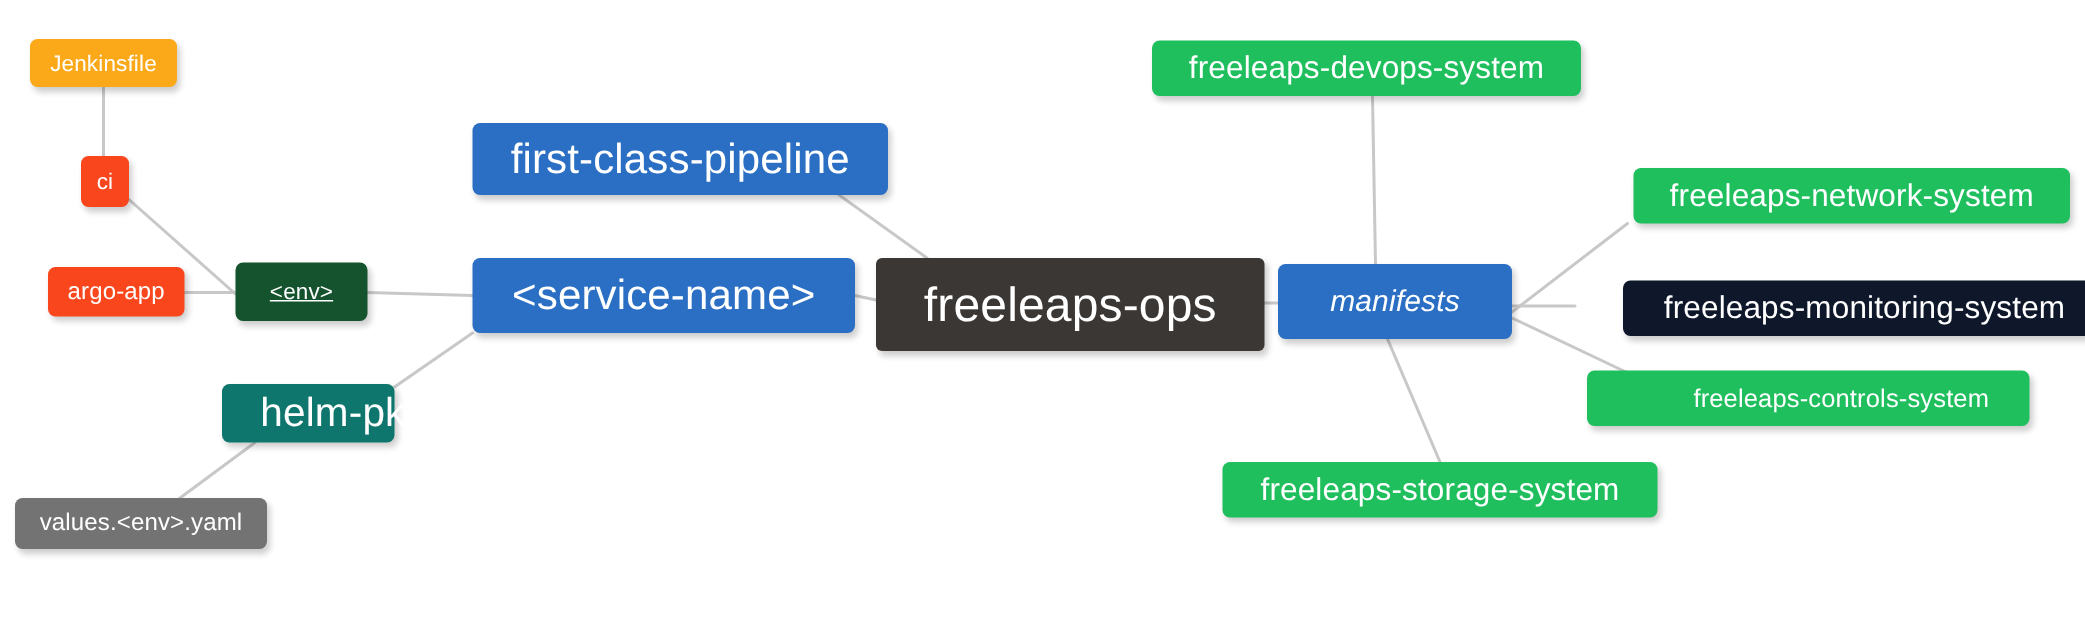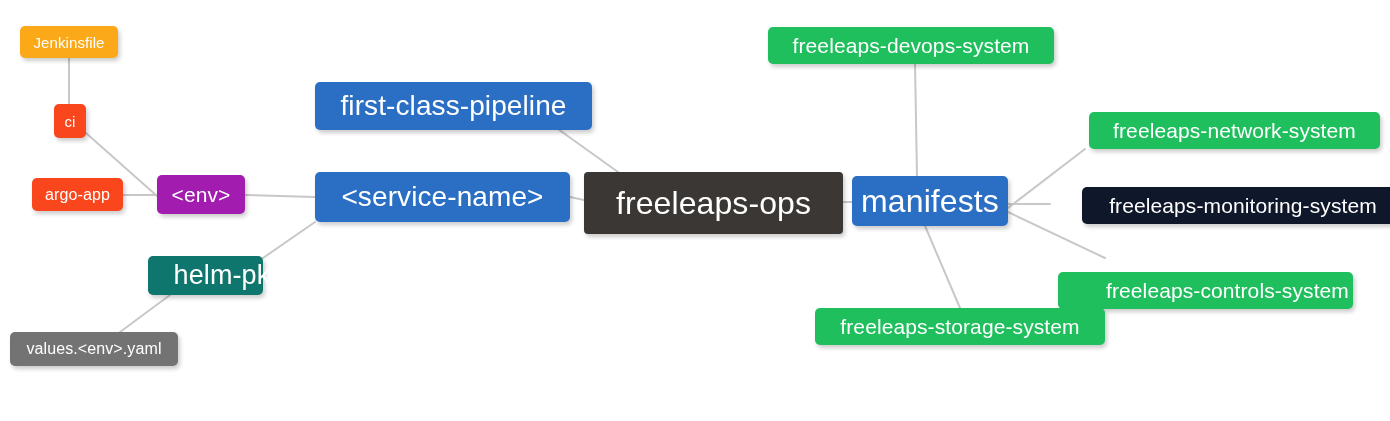--- a/index.html
+++ b/index.html
@@ -73,50 +73,50 @@
   <div id="node-layer">
       <div class="node" style="left: 20px; top: 26px; width: 98px; height: 32px; background: rgb(251, 169, 25); font-size: 15px;">
         <span class="n-label">Jenkinsfile</span>
       </div>
       <div class="node" style="left: 54px; top: 104px; width: 32px; height: 34px; background: rgb(249, 70, 28); font-size: 15px;">
         <span class="n-label">ci</span>
       </div>
       <div class="node" style="left: 32px; top: 178px; width: 91px; height: 33px; background: rgb(249, 70, 28); font-size: 16px;">
         <span class="n-label">argo-app</span>
       </div>
-      <div class="node" style="left: 157px; top: 175px; width: 88px; height: 39px; background: #a21caf; font-size: 21px;">
+      <div class="node" style="left: 157px; top: 175px; width: 88px; height: 39px; background: #14532d; font-size: 15px; text-decoration: underline;">
         <span class="n-label">&lt;env&gt;</span>
       </div>
       <div class="node" style="left: 148px; top: 256px; width: 115px; height: 39px; background: #0f766e; font-size: 27px; padding-left: 48px;">
         <span class="n-label">helm-pkg</span>
       </div>
       <div class="node" style="left: 10px; top: 332px; width: 168px; height: 34px; background: #737373; font-size: 16px;">
         <span class="n-label">values.&lt;env&gt;.yaml</span>
       </div>
       <div class="node" style="left: 315px; top: 38px; width: 277px; height: 48px; background: rgb(42, 111, 196); font-size: 28px; margin-top: 44px;">
         <span class="n-label">first-class-pipeline</span>
       </div>
       <div class="node" style="left: 315px; top: 172px; width: 255px; height: 50px; background: rgb(42, 111, 196); font-size: 28px;">
         <span class="n-label">&lt;service-name&gt;</span>
       </div>
       <div class="node root" style="left: 584px; top: 172px; width: 259px; height: 62px; background: rgb(59, 55, 52); font-size: 32px; justify-content: center;">
         <span class="n-label">freeleaps-ops</span>
       </div>
-      <div class="node" style="left: 852px; top: 176px; width: 156px; height: 50px; background: rgb(42, 111, 196); font-size: 32px;">
+      <div class="node" style="left: 852px; top: 176px; width: 156px; height: 50px; background: rgb(42, 111, 196); font-size: 20px; font-style: italic;">
         <span class="n-label">manifests</span>
       </div>
       <div class="node" style="left: 768px; top: 27px; width: 286px; height: 37px; background: rgb(31, 191, 94); font-size: 21px;">
         <span class="n-label">freeleaps-devops-system</span>
       </div>
       <div class="node" style="left: 1057px; top: 112px; width: 291px; height: 37px; background: rgb(31, 191, 94); font-size: 21px; margin-left: 32px;">
         <span class="n-label">freeleaps-network-system</span>
       </div>
       <div class="node" style="left: 1050px; top: 187px; width: 322px; height: 37px; background: #0f172a; font-size: 21px; margin-left: 32px;">
         <span class="n-label">freeleaps-monitoring-system</span>
       </div>
-      <div class="node" style="left: 1058px; top: 272px; width: 295px; height: 37px; background: rgb(31, 191, 94); font-size: 21px; padding-left: 44px;">
+      <div class="node" style="left: 1058px; top: 247px; width: 295px; height: 37px; background: rgb(31, 191, 94); font-size: 17px; padding-left: 44px;">
         <span class="n-label">freeleaps-controls-system</span>
       </div>
       <div class="node" style="left: 815px; top: 308px; width: 290px; height: 37px; background: rgb(31, 191, 94); font-size: 21px; text-align: right;">
         <span class="n-label">freeleaps-storage-system</span>
       </div>
     </div>
 </div>
 
 </body></html>

